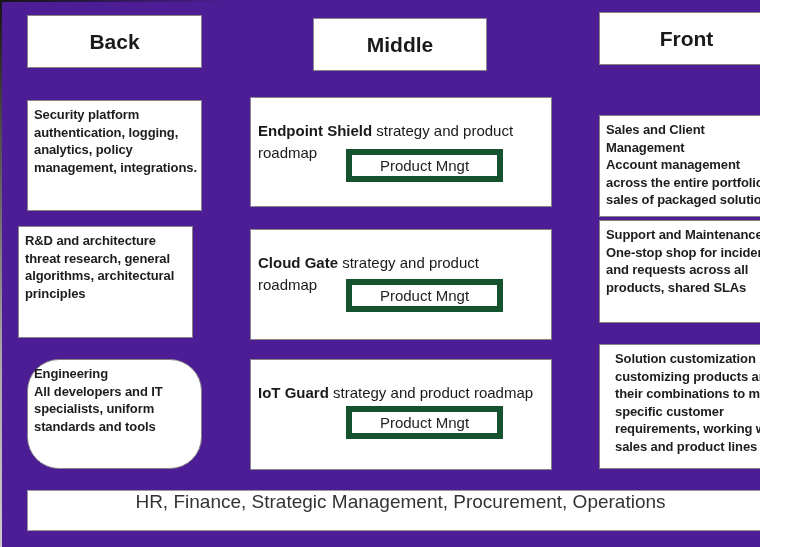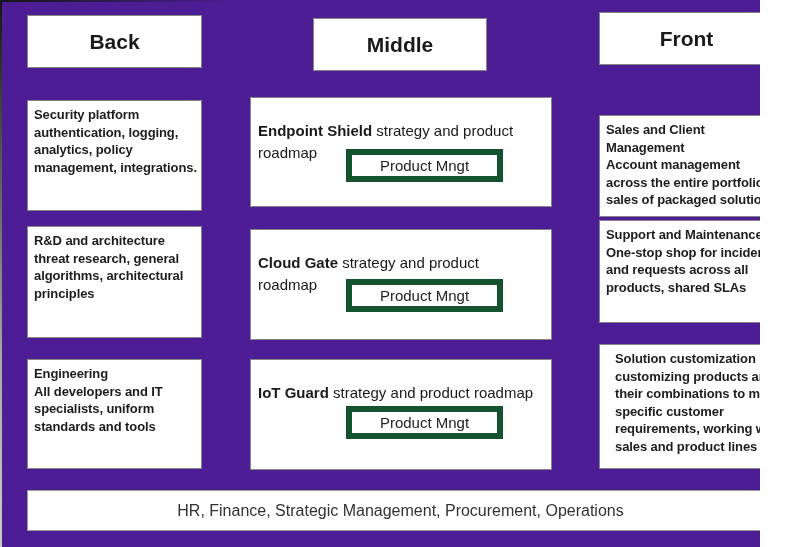--- a/index.html
+++ b/index.html
@@ -50,23 +50,23 @@
     border: 6px solid #14532d;
     display: flex;
     align-items: center;
     justify-content: center;
     font-size: 15px;
     color: #222222;
     margin-left: 24px;
   }
   .bottom-bar {
     display: flex;
-    align-items: center;
+    align-items: flex-start;
     justify-content: center;
-    font-size: 16px;
+    font-size: 19px;
     color: #333333;
     border: 1px solid #9a9a9a;
   }
   .edge-left {
     position: absolute;
     left: 0; top: 0;
     width: 2px; height: 100%;
     background: linear-gradient(to bottom, #151515 0%, #5a5a5a 30%, #a8a8a8 65%, #cccccc 100%);
     pointer-events: none;
   }
@@ -95,27 +95,27 @@
   <div class="box header-box" style="left:599px; top:12px; width:175px; height:53px;">
     <span>Front</span>
   </div>
 
   <div class="box side-box" style="left:27px; top:100px; width:175px; height:111px;">
     <div class="side-title">Security platform</div>
     <div class="side-body">authentication, logging,
 analytics, policy
 management, integrations.</div>
   </div>
-  <div class="box side-box" style="left:27px; top:226px; width:175px; height:112px;">
+  <div class="box side-box" style="left:18px; top:226px; width:175px; height:112px;">
     <div class="side-title">R&amp;D and architecture</div>
     <div class="side-body">threat research, general
 algorithms, architectural
 principles</div>
   </div>
-  <div class="box side-box" style="left:27px; top:359px; width:175px; height:110px;">
+  <div class="box side-box" style="left:27px; top:359px; width:175px; height:110px;border-radius:32px;">
     <div class="side-title">Engineering</div>
     <div class="side-body">All developers and IT
 specialists, uniform
 standards and tools</div>
   </div>
 
   <div class="box mid-box" style="left:250px; top:97px; width:302px; height:110px;">
     <div class="mid-text"><span class="mid-name">Endpoint Shield</span><span> strategy and product
 roadmap</span></div>
     <div class="sub-box" style="top:51px;">

